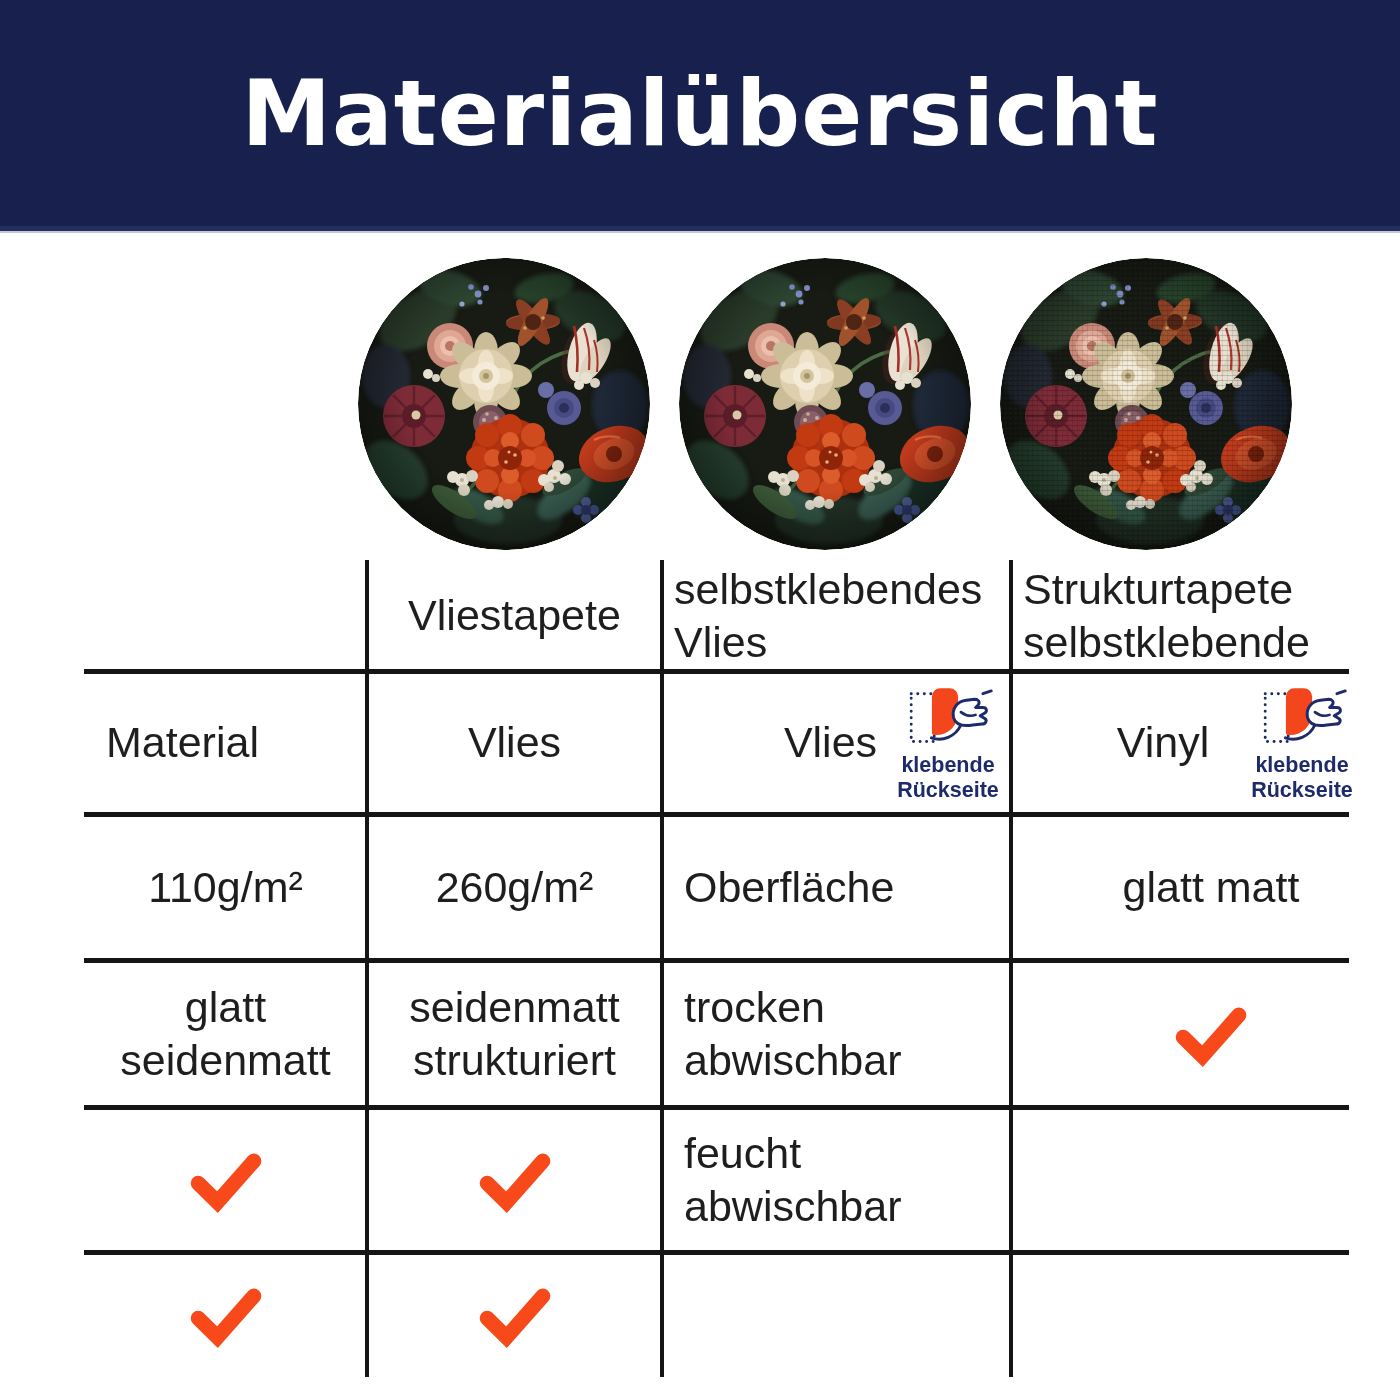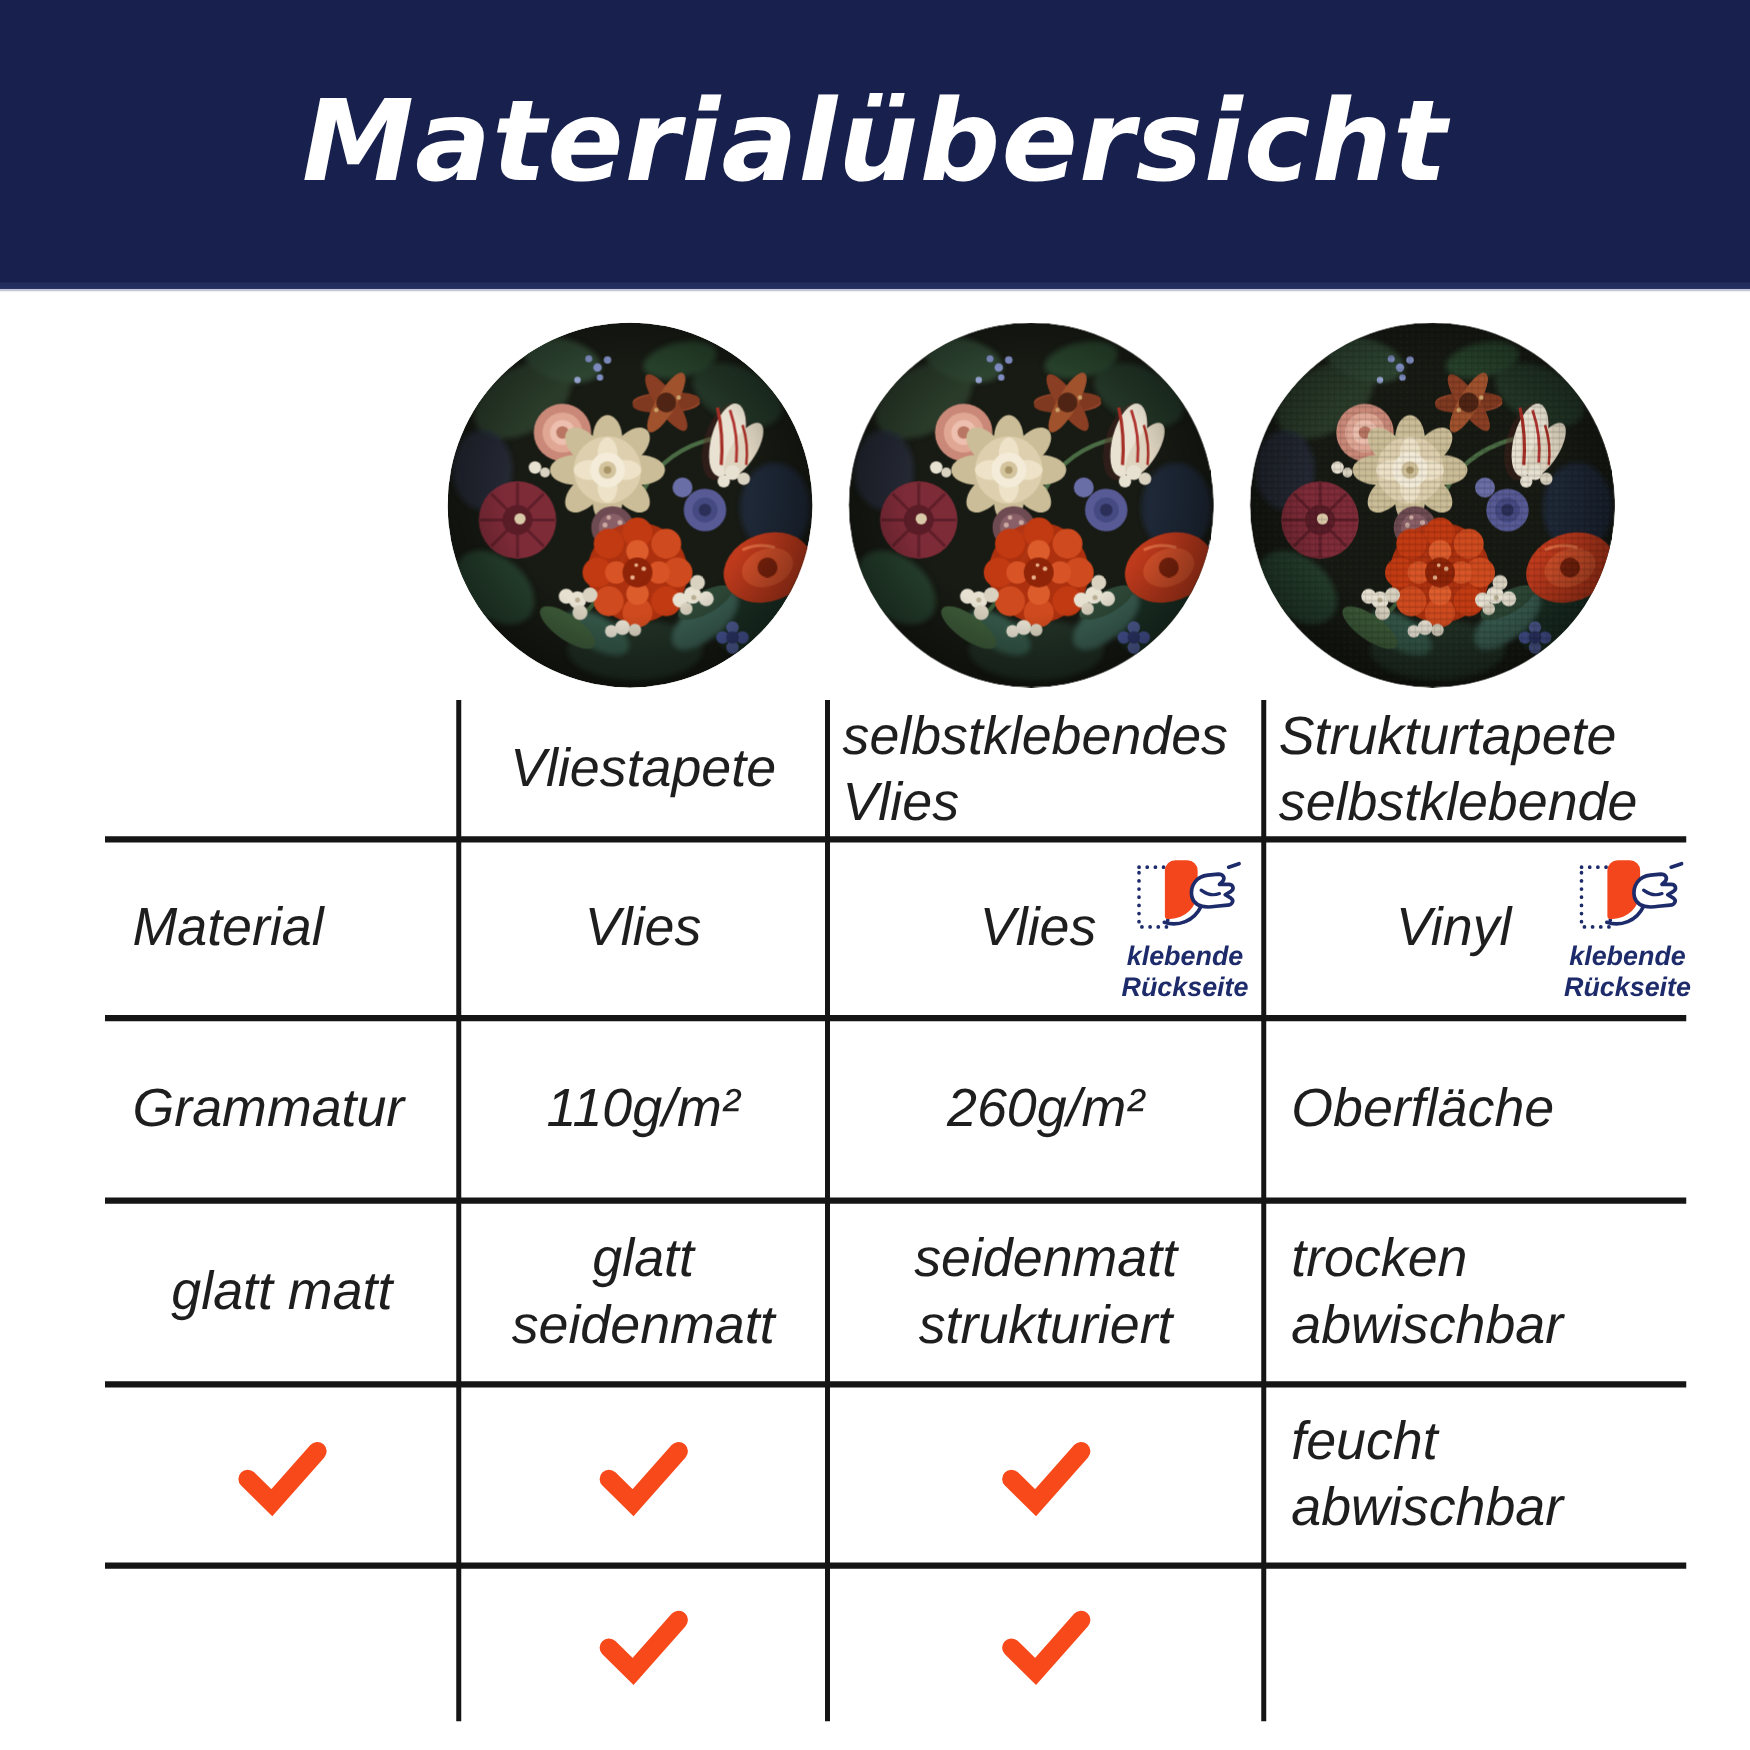--- a/index.html
+++ b/index.html
@@ -1,16 +1,16 @@
 <!DOCTYPE html>
 <html><head>
 <meta charset="utf-8">
 <style>
   html,body{margin:0;padding:0;background:#ffffff;width:1400px;height:1400px;overflow:hidden;}
-  .page{position:relative;width:1400px;height:1356px;font-family:"Liberation Sans",sans-serif;color:#1e1e1e;font-style:italic;}
+  .page{position:relative;width:1400px;height:1356px;font-family:"Liberation Sans",sans-serif;color:#1e1e1e;}
 
   
   .banner{position:absolute;left:0;top:0;width:1400px;height:226px;background:#18214d;
           border-bottom:5px solid #232d5e;box-shadow:0 2px 0 #c3c8d8;
           display:flex;align-items:center;justify-content:center;}
   .banner h1{margin:0;font-family:"DejaVu Sans","Liberation Sans",sans-serif;font-weight:bold;
              font-size:90px;letter-spacing:1px;color:#ffffff;}
 
   
   .swatch{position:absolute;top:258px;width:292px;height:292px;border-radius:50%;overflow:hidden;}
@@ -341,23 +341,20 @@
         <svg width="92" height="70" viewBox="0 0 100 76">
             <use href="#peelIcon"></use>
           </svg>
         <div class="badge-text">
           <span>klebende</span>
           <span>Rückseite</span>
         </div>
       </div>
     </div>
 
-    <div class="cell lbl">
-      <span class="ln">Grammatur</span>
-    </div>
     <div class="cell">
       <span class="ln">110g/m²</span>
     </div>
     <div class="cell">
       <span class="ln">260g/m²</span>
     </div>
 
     <div class="cell lbl">
       <span class="ln">Oberfläche</span>
     </div>

